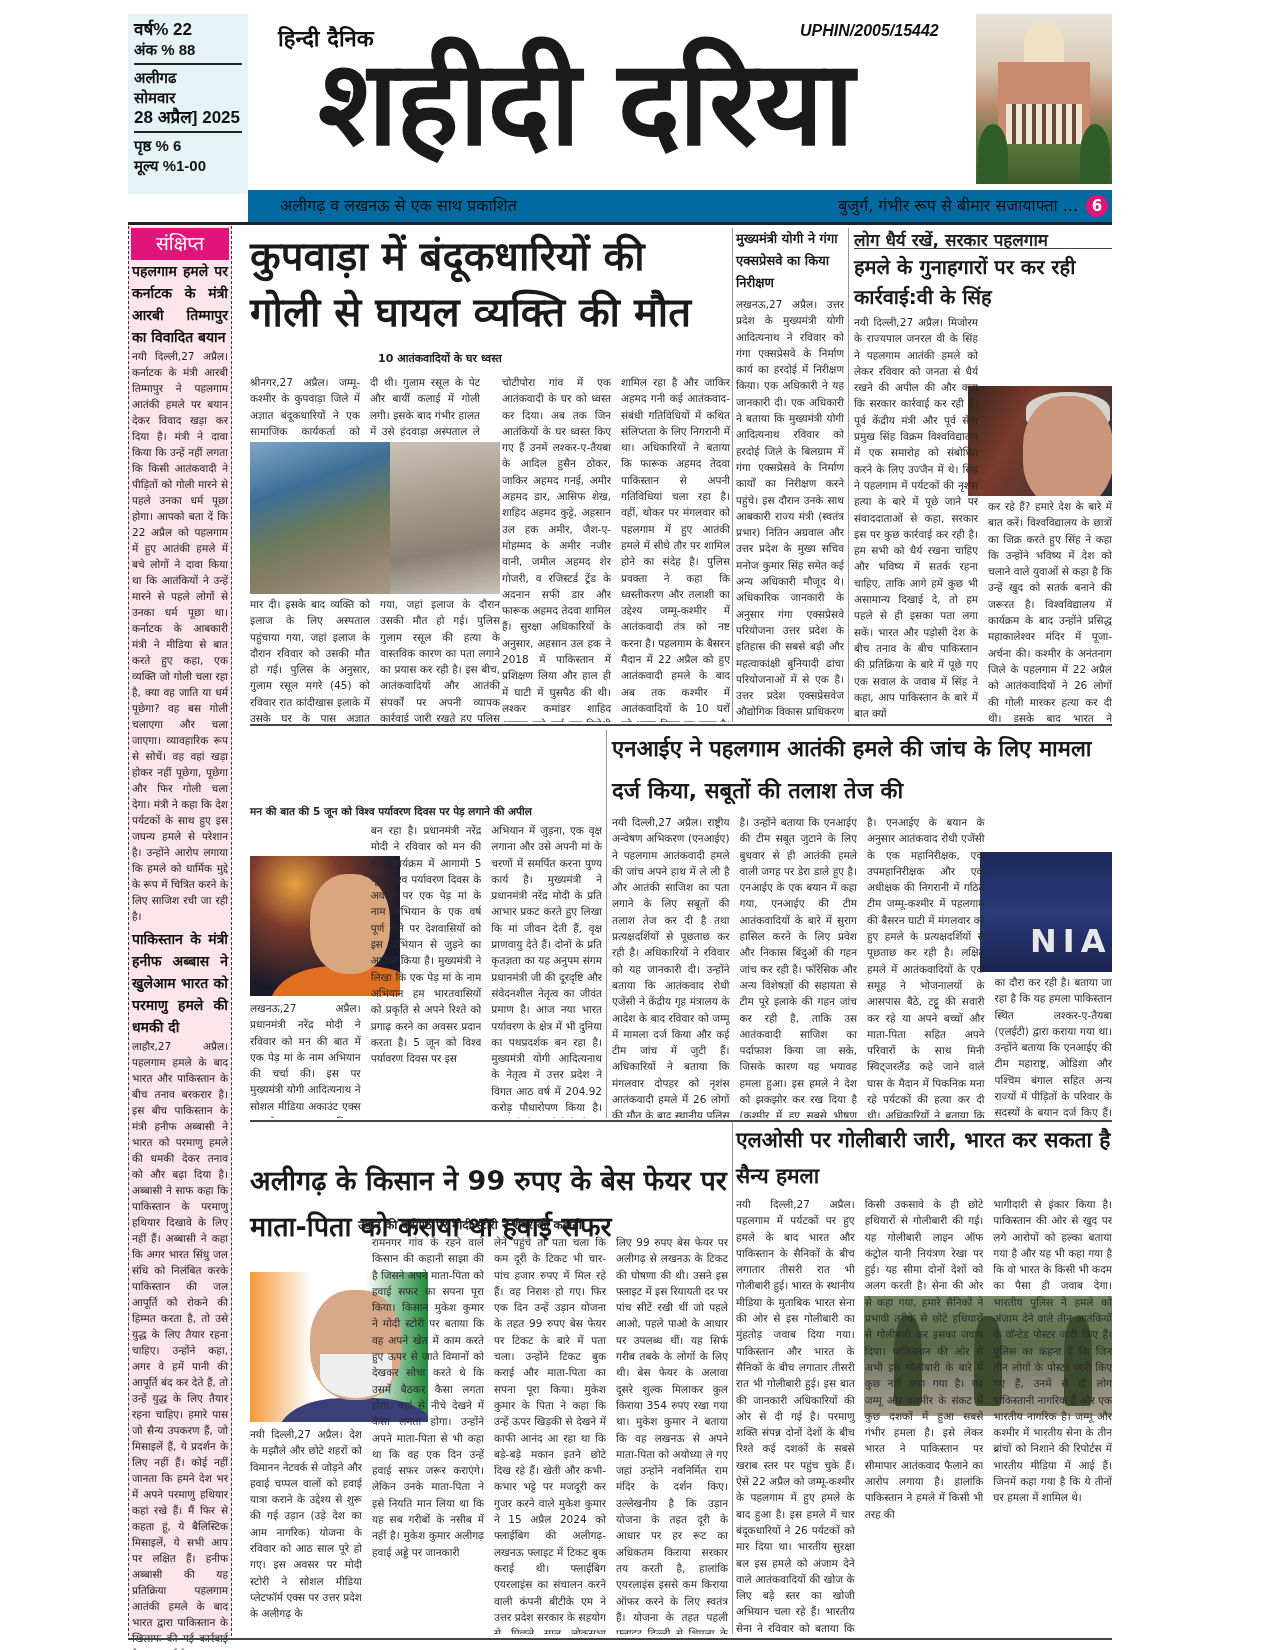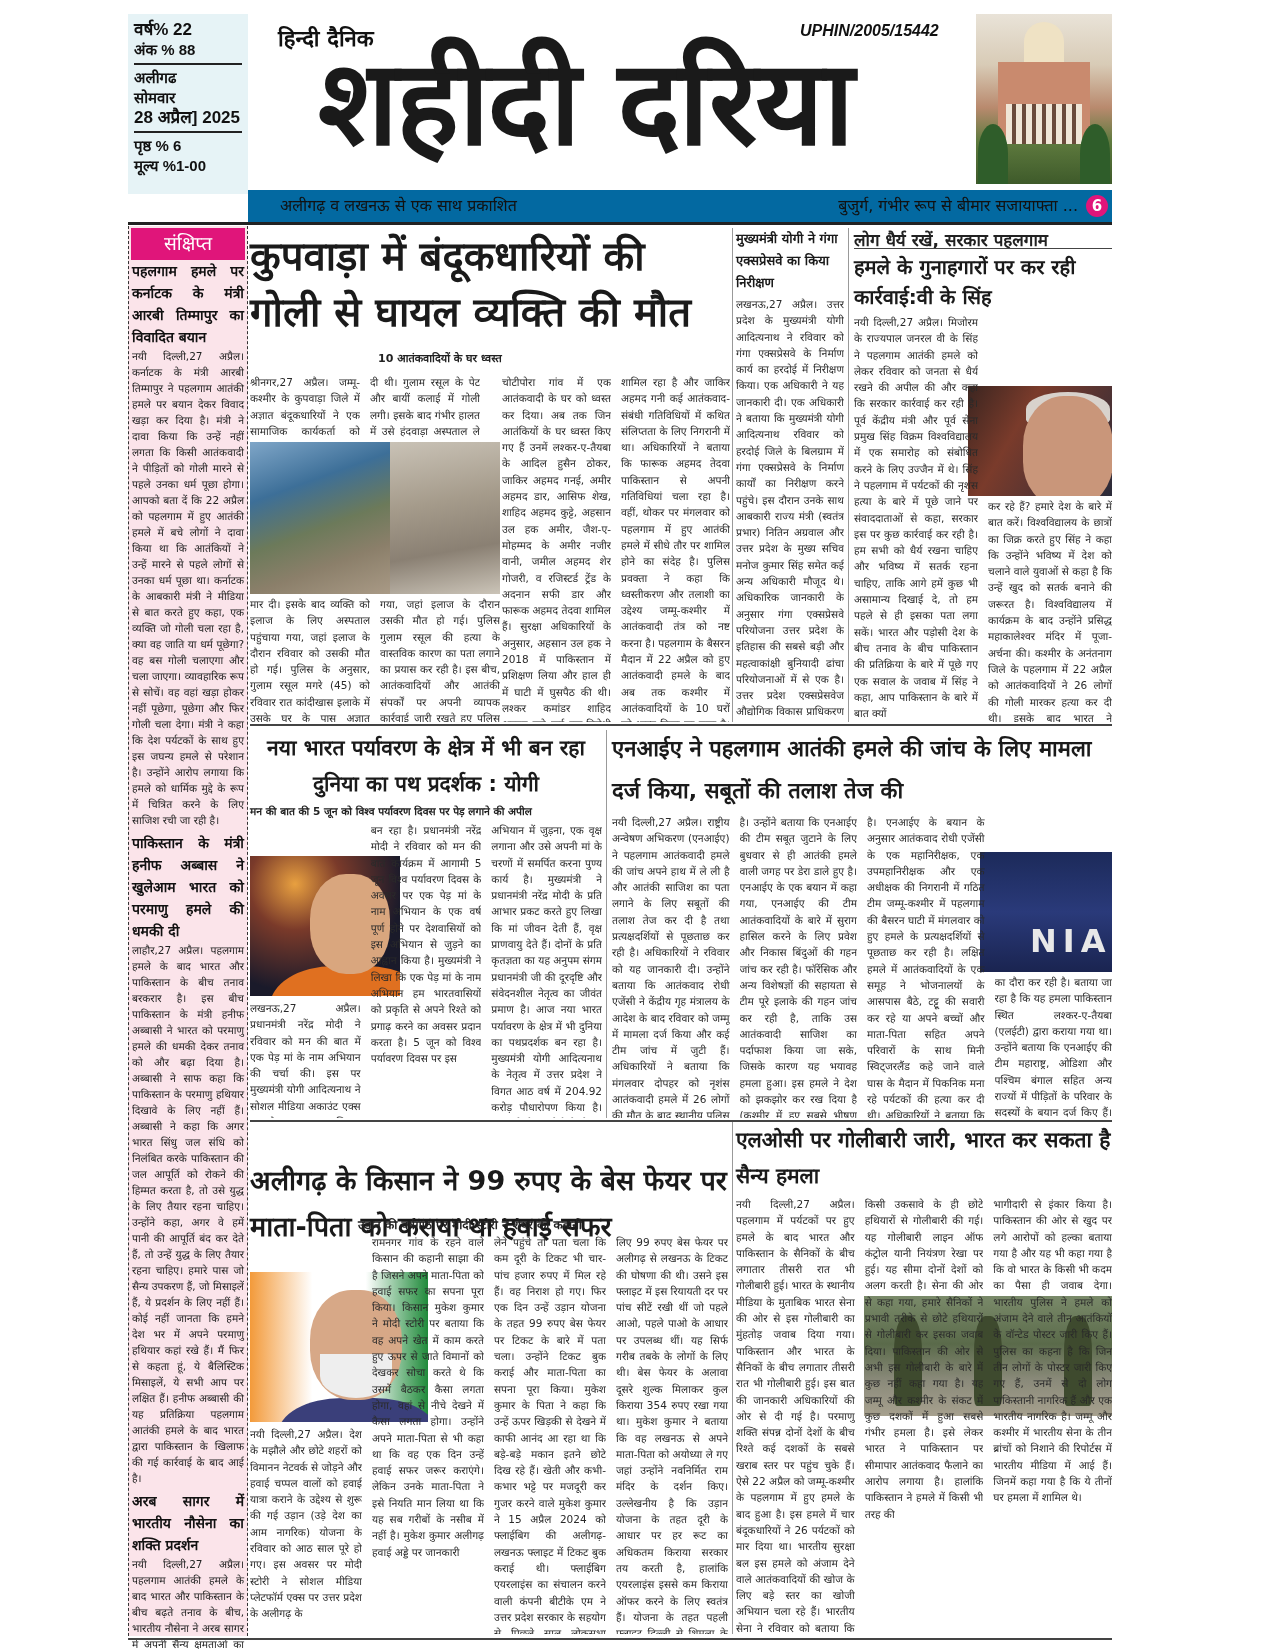--- a/index.html
+++ b/index.html
@@ -21,21 +21,21 @@
   .court-img .cols { position: absolute; left: 30px; top: 90px; width: 76px; height: 40px; background: repeating-linear-gradient(90deg,#f0e6d6 0 6px,#6a4a3a 6px 10px); }
   .court-img .tree { position: absolute; bottom: 0; width: 30px; height: 60px; border-radius: 50% 50% 0 0; background: #2f5d2a; }
 
   .subbar { position: absolute; left: 120px; top: 176px; width: 864px; height: 32px; background: #0369a1; font-size: 16px; line-height: 32px; }
   .subbar .left { position: absolute; left: 32px; }
   .subbar .right { position: absolute; right: 34px; }
   .page-badge { position: absolute; right: 4px; top: 5px; width: 22px; height: 22px; border-radius: 50%; background: #e0157a; color: #fff; font-weight: bold; font-size: 15px; line-height: 22px; text-align: center; }
   .mast-rule { position: absolute; left: 0; top: 208px; width: 984px; border-top: 3px solid #222; }
 
   
-  .sidebar { position: absolute; left: 0; top: 212px; width: 120px; height: 1410px; background: #fbe4ea; border-left: 1px dashed #333; border-right: 1px dashed #333; }
+  .sidebar { position: absolute; left: 0; top: 212px; width: 104px; height: 1410px; background: #fbe4ea; border-left: 1px dashed #333; border-right: 1px dashed #333; }
   .sidebar .tag { background: #e0157a; color: #fff; text-align: center; font-size: 19px; padding: 2px 0 4px; margin: 2px 2px 0; }
   .sb-head { font-weight: bold; font-size: 14px; line-height: 22px; padding: 0 3px; text-align: justify; }
   .sb-body { font-size: 10.5px; line-height: 16px; padding: 0 3px; text-align: justify; color: #222; }
 
   
   .hl { position: absolute; font-weight: bold; color: #1a1a1a; font-family: "DejaVu Sans", sans-serif; }
   .sub { position: absolute; font-weight: bold; color: #222; }
   .cols { position: absolute; display: flex; gap: 10px; }
   .col { flex: 1; font-size: 10.5px; line-height: 16.3px; text-align: justify; color: #2a2a2a; overflow: hidden; }
   .hrule { position: absolute; border-top: 2px solid #444; }
@@ -145,21 +145,20 @@
     <div class="face"></div>
 
   </div>
   <div class="cols" style="left:726px; top:300px; width:258px; height:408px;">
     <div class="col">नयी दिल्ली,27 अप्रैल। मिजोरम के राज्यपाल जनरल वी के सिंह ने पहलगाम आतंकी हमले को लेकर रविवार को जनता से धैर्य रखने की अपील की और कहा कि सरकार कार्रवाई कर रही है। पूर्व केंद्रीय मंत्री और पूर्व सेना प्रमुख सिंह विक्रम विश्वविद्यालय में एक समारोह को संबोधित करने के लिए उज्जैन में थे। सिंह ने पहलगाम में पर्यटकों की नृशंस हत्या के बारे में पूछे जाने पर संवाददाताओं से कहा, सरकार इस पर कुछ कार्रवाई कर रही है। हम सभी को धैर्य रखना चाहिए और भविष्य में सतर्क रहना चाहिए, ताकि आगे हमें कुछ भी असामान्य दिखाई दे, तो हम पहले से ही इसका पता लगा सकें। भारत और पड़ोसी देश के बीच तनाव के बीच पाकिस्तान की प्रतिक्रिया के बारे में पूछे गए एक सवाल के जवाब में सिंह ने कहा, आप पाकिस्तान के बारे में बात क्यों</div>
     <div class="col" style="padding-top:184px;">कर रहे हैं? हमारे देश के बारे में बात करें। विश्वविद्यालय के छात्रों का जिक्र करते हुए सिंह ने कहा कि उन्होंने भविष्य में देश को चलाने वाले युवाओं से कहा है कि उन्हें खुद को सतर्क बनाने की जरूरत है। विश्वविद्यालय में कार्यक्रम के बाद उन्होंने प्रसिद्ध महाकालेश्वर मंदिर में पूजा-अर्चना की। कश्मीर के अनंतनाग जिले के पहलगाम में 22 अप्रैल को आतंकवादियों ने 26 लोगों की गोली मारकर हत्या कर दी थी। इसके बाद भारत ने पाकिस्तान के खिलाफ कई कदम उठाए हैं, जिनमें 1960 की सिंधु जल संधि को स्थगित रखना भी शामिल है।</div>
   </div>
 
   <div class="hrule" style="left:122px; top:710px; width:862px;"></div>
 
-  <div class="hl" style="left:122px; top:716px; width:352px; font-size:21px; line-height:36px; text-align:center;">नया भारत पर्यावरण के क्षेत्र में भी बन रहा दुनिया का पथ प्रदर्शक : योगी</div>
   <div class="sub" style="left:122px; top:790px; width:352px; font-size:10.5px;">मन की बात की 5 जून को विश्व पर्यावरण दिवस पर पेड़ लगाने की अपील</div>
   <div class="photo ph-yogi" style="left:122px; top:842px; width:150px; height:140px;">
     <div class="robe"></div>
     <div class="face"></div>
   </div>
   <div class="cols" style="left:122px; top:808px; width:352px; height:296px;">
     <div class="col" style="padding-top:178px;">लखनऊ,27 अप्रैल। प्रधानमंत्री नरेंद्र मोदी ने रविवार को मन की बात में एक पेड़ मां के नाम अभियान की चर्चा की। इस पर मुख्यमंत्री योगी आदित्यनाथ ने सोशल मीडिया अकाउंट एक्स पर पोस्ट कर इस अभियान की सराहना की। मुख्यमंत्री ने लिखा कि आज नया भारत पर्यावरण के क्षेत्र में भी दुनिया का पथप्रदर्शक</div>
     <div class="col">बन रहा है। प्रधानमंत्री नरेंद्र मोदी ने रविवार को मन की बात कार्यक्रम में आगामी 5 जून विश्व पर्यावरण दिवस के अवसर पर एक पेड़ मां के नाम अभियान के एक वर्ष पूर्ण होने पर देशवासियों को इस अभियान से जुड़ने का आह्वान किया है। मुख्यमंत्री ने लिखा कि एक पेड़ मां के नाम अभियान हम भारतवासियों को प्रकृति से अपने रिश्ते को प्रगाढ़ करने का अवसर प्रदान करता है। 5 जून को विश्व पर्यावरण दिवस पर इस</div>
     <div class="col">अभियान में जुड़ना, एक वृक्ष लगाना और उसे अपनी मां के चरणों में समर्पित करना पुण्य कार्य है। मुख्यमंत्री ने प्रधानमंत्री नरेंद्र मोदी के प्रति आभार प्रकट करते हुए लिखा कि मां जीवन देती हैं, वृक्ष प्राणवायु देते हैं। दोनों के प्रति कृतज्ञता का यह अनुपम संगम प्रधानमंत्री जी की दूरदृष्टि और संवेदनशील नेतृत्व का जीवंत प्रमाण है। आज नया भारत पर्यावरण के क्षेत्र में भी दुनिया का पथप्रदर्शक बन रहा है। मुख्यमंत्री योगी आदित्यनाथ के नेतृत्व में उत्तर प्रदेश ने विगत आठ वर्ष में 204.92 करोड़ पौधारोपण किया है। इस वर्ष सीएम योगी के नेतृत्व में 36.81 करोड़ पौधारोपण किया गया। इस वर्ष भी इस अभियान को लेकर उत्तर प्रदेश सरकार के नेतृत्व में वन विभाग ने तैयारी शुरू कर दी है।</div>
   </div>

